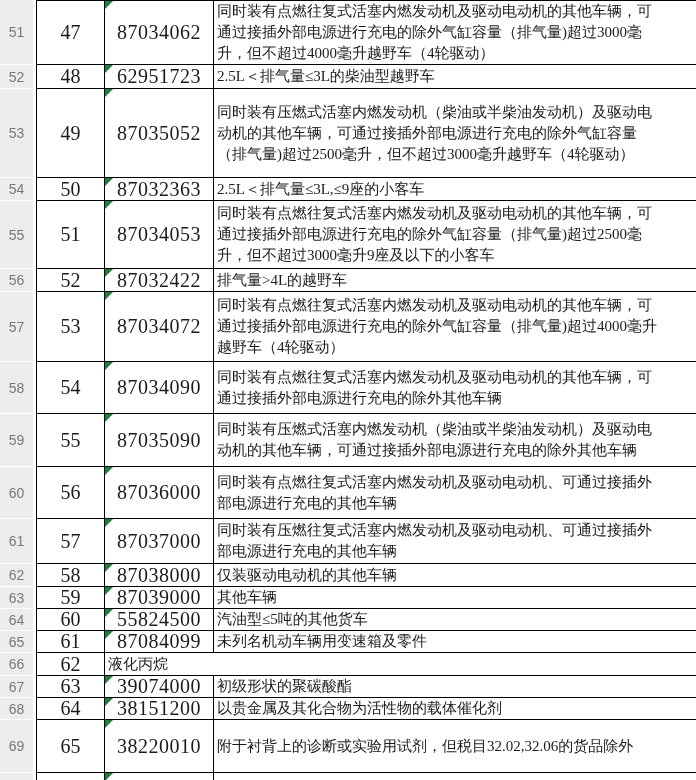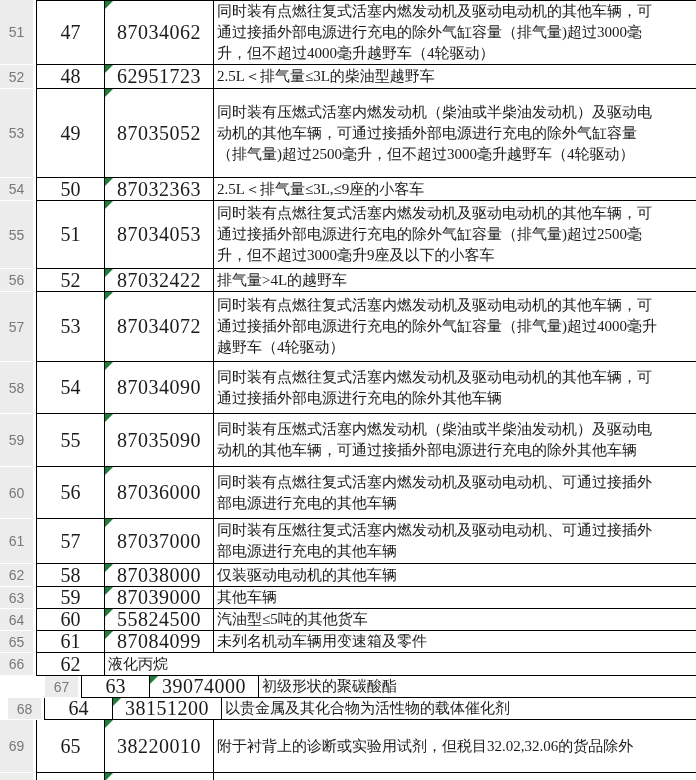--- a/index.html
+++ b/index.html
@@ -313,37 +313,37 @@
       <span>66</span>
     </div>
     <div class="gap"></div>
     <div class="cell c-seq">
       <span>62</span>
     </div>
     <div class="cell c-desc">
       <span>液化丙烷</span>
     </div>
   </div>
-    <div class="row" style="height: 22px; padding-left: 45px;">
+    <div class="row" style="height: 22px;">
     <div class="cell rh">
       <span>67</span>
     </div>
     <div class="gap"></div>
     <div class="cell c-seq">
       <span>63</span>
     </div>
     <div class="cell c-code">
       <span class="tri"></span>
       <span>39074000</span>
     </div>
     <div class="cell c-desc">
       <span>初级形状的聚碳酸酯</span>
     </div>
   </div>
-    <div class="row" style="height: 22px; padding-left: 8px;">
+    <div class="row" style="height: 22px;">
     <div class="cell rh">
       <span>68</span>
     </div>
     <div class="gap"></div>
     <div class="cell c-seq">
       <span>64</span>
     </div>
     <div class="cell c-code">
       <span class="tri"></span>
       <span>38151200</span>

